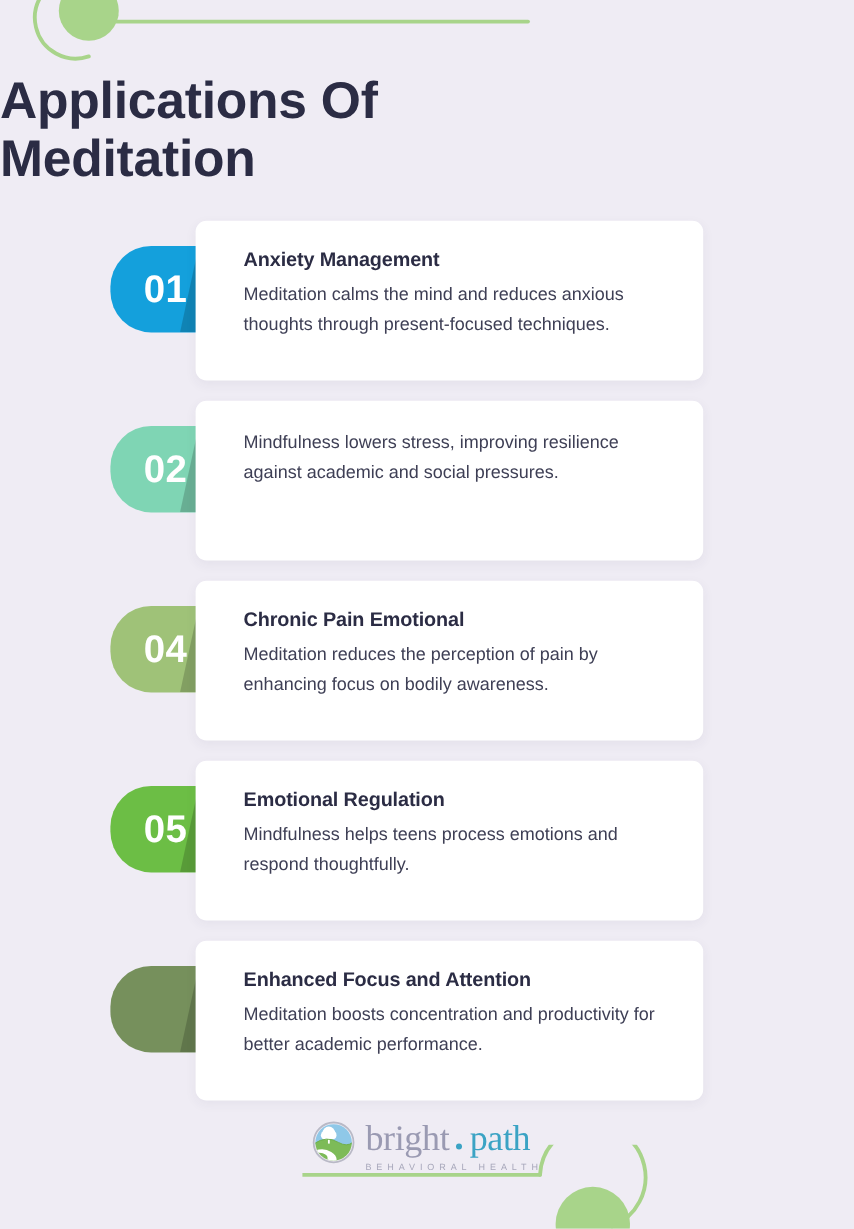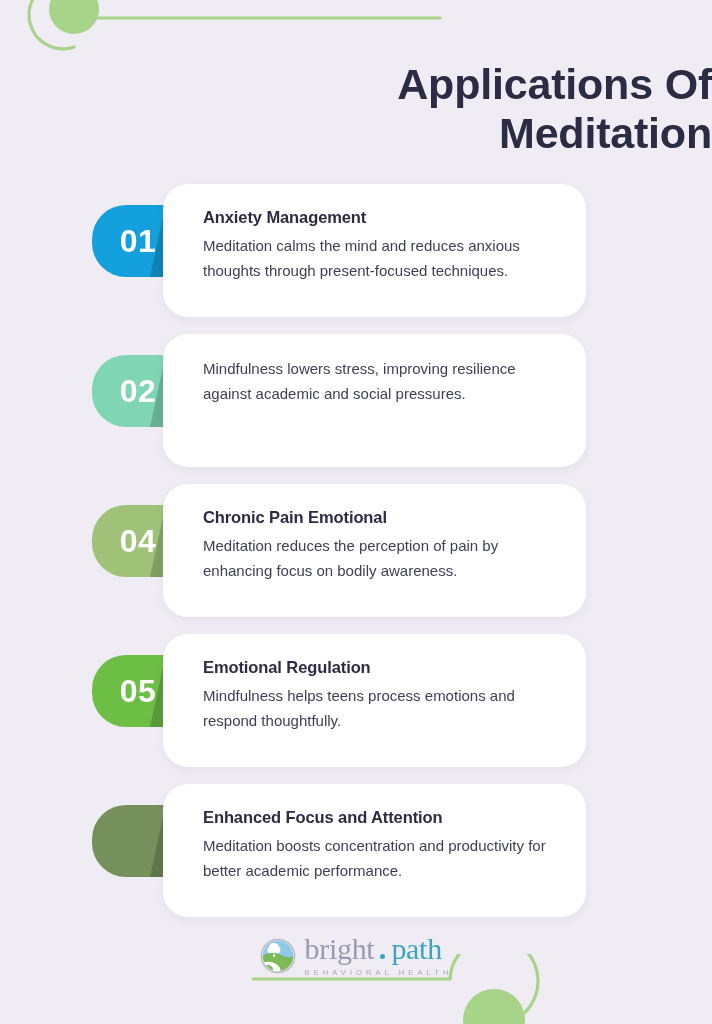--- a/index.html
+++ b/index.html
@@ -9,21 +9,21 @@
     font-family:"Liberation Sans", sans-serif;
     overflow:hidden;
   }
   .page { position:relative; width:712px; height:1024px; background:#efecf4; }
 
   
   .deco-top { position:absolute; left:0; top:0; width:460px; height:56px; }
   .deco-bottom { position:absolute; right:0; bottom:0; width:460px; height:70px; }
 
   
-  .title-wrap { position:absolute; left:0; top:60px; width:712px; text-align:right; }
+  .title-wrap { position:absolute; left:0; top:60px; width:712px; text-align:left; }
   .title {
     font-size:43px; line-height:49px; font-weight:800; letter-spacing:-0.2px;
     color:#2b2c44;
   }
 
   
   .list { position:absolute; left:0; top:184px; width:712px; }
   .row { position:relative; height:150px; }
 
   .badge {
@@ -42,36 +42,36 @@
   .badge .num {
     position:relative; z-index:2;
     width:92px; text-align:center;
     color:#ffffff; font-size:32px; font-weight:800; letter-spacing:0.5px;
   }
 
   .card {
     position:absolute; left:163px; top:0;
     width:423px; min-height:133px;
     background:#ffffff;
-    border-radius:25px;
+    border-radius:9px;
     box-shadow:0 3px 10px rgba(60,50,90,0.055);
     padding:22px 26px 18px 40px;
     z-index:2;
   }
   .card-title {
     font-size:16.5px; font-weight:800; color:#2b2c44;
     line-height:22px; letter-spacing:-0.1px; margin-bottom:5px;
   }
   .card-desc {
     font-size:15px; line-height:25px; color:#3e3f55; font-weight:400;
   }
 
   
   .logo { position:absolute; left:0; top:934px; width:712px; display:flex; justify-content:center; }
-  .logo-inner { display:flex; align-items:center; gap:9px; }
+  .logo-inner { display:flex; align-items:flex-start; gap:9px; }
   .logo-text { display:flex; flex-direction:column; }
   .logo-word { display:flex; align-items:baseline; gap:5px; line-height:1; }
   .logo-bright { font-family:"Liberation Serif", serif; font-size:30px; color:#9a9ab2; letter-spacing:-0.3px; }
   .logo-dot { display:inline-block; width:5px; height:5px; border-radius:50%; background:#3ba3c4; margin:0 1px 5px 1px; }
   .logo-path { font-family:"Liberation Serif", serif; font-size:30px; color:#3ba3c4; letter-spacing:-0.3px; }
   .logo-sub { font-size:7.5px; color:#a7a7ba; letter-spacing:4.1px; margin-top:4px; text-align:center; font-weight:400; }
 </style>
 </head>
 <body>
 

